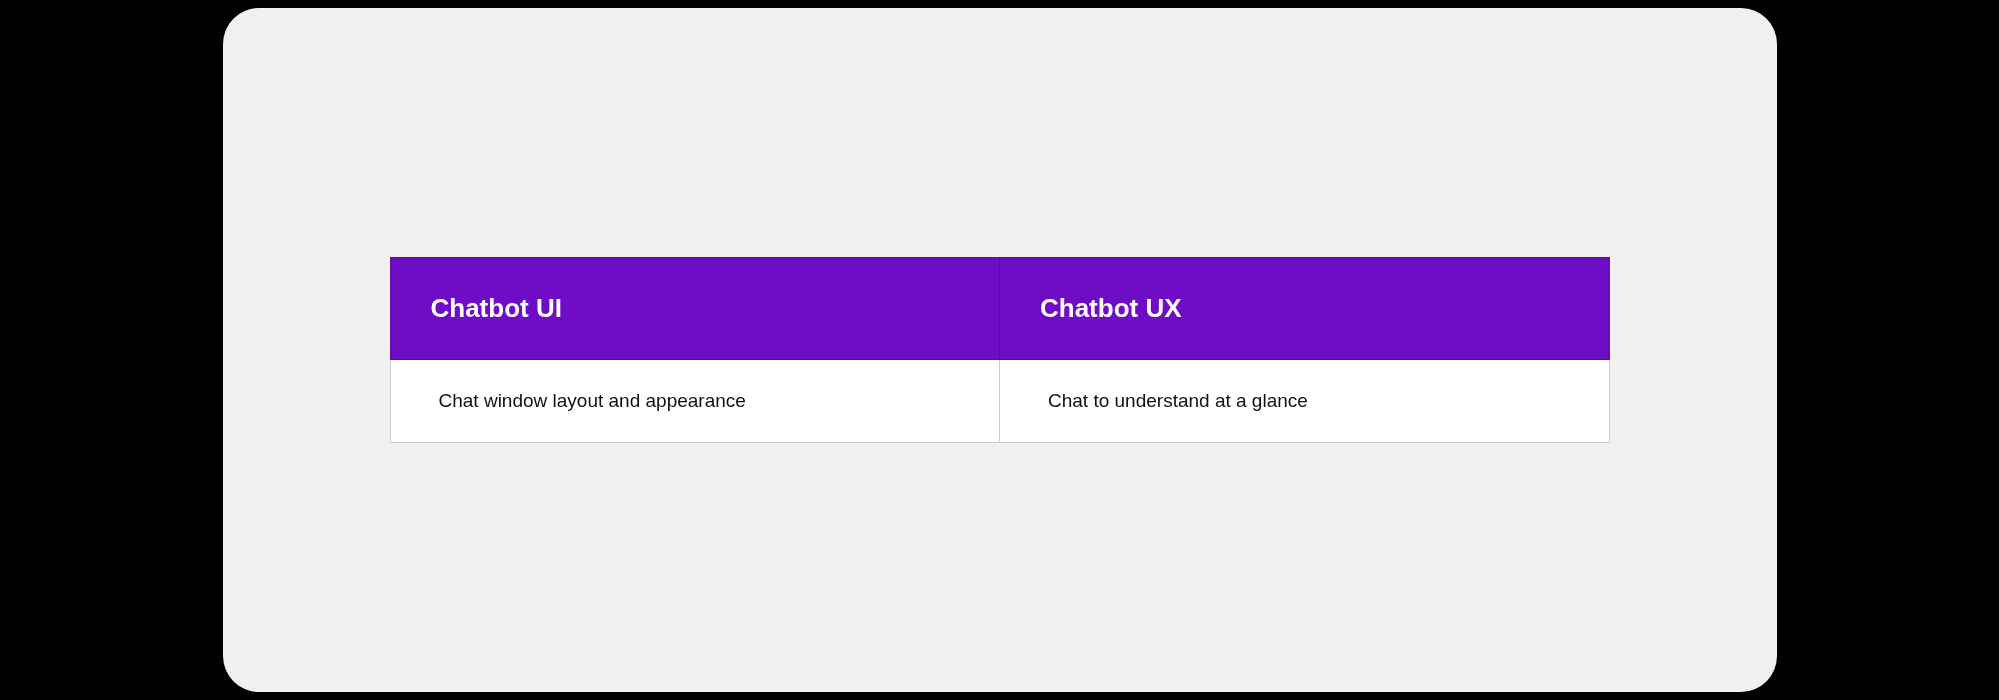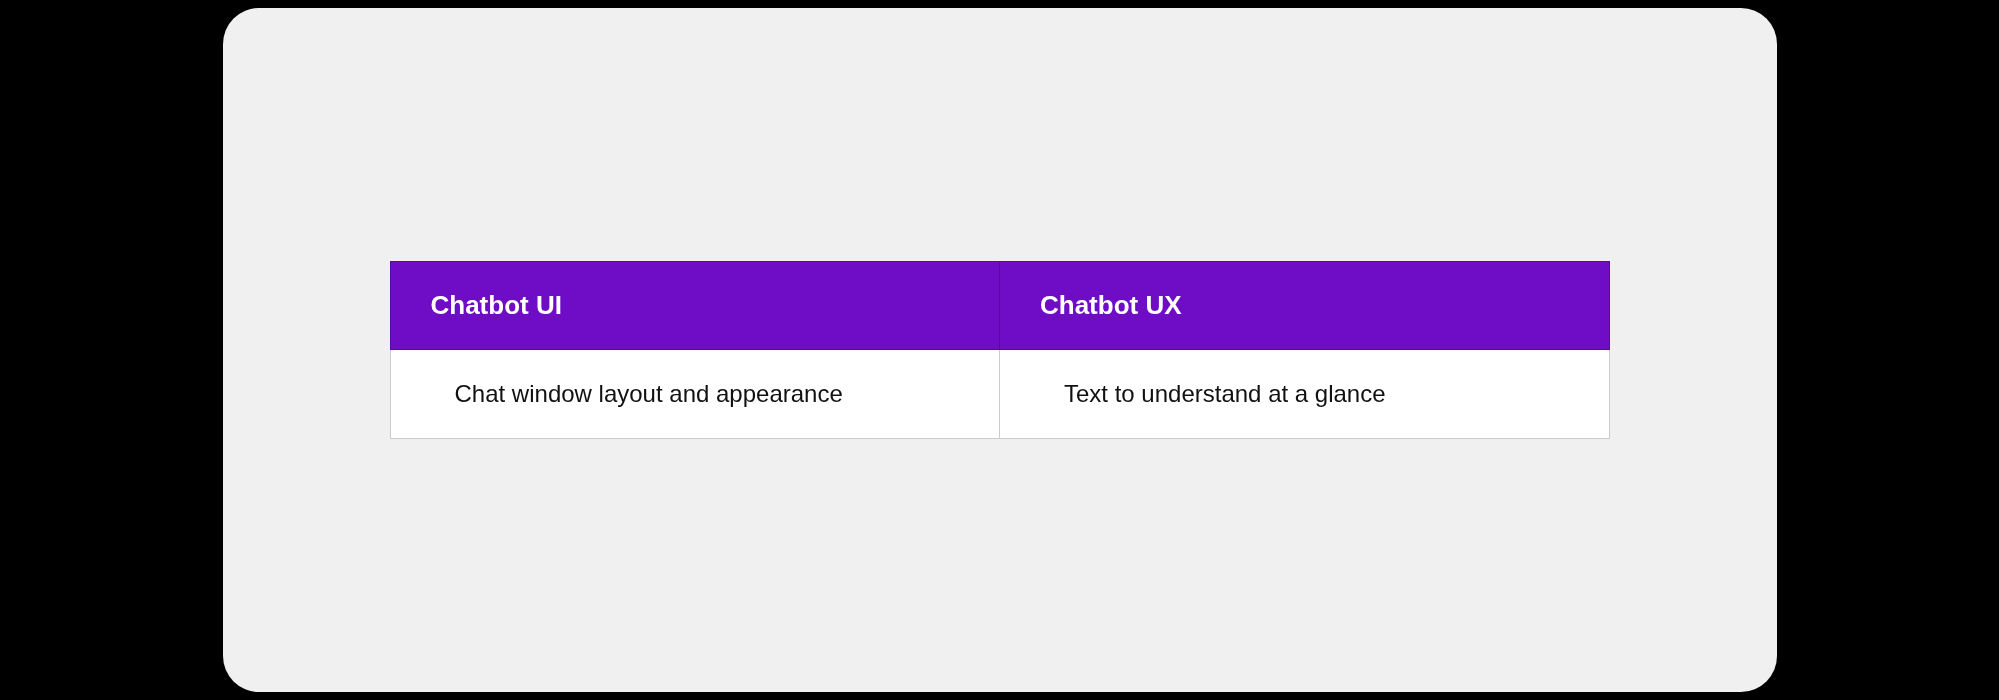--- a/index.html
+++ b/index.html
@@ -30,27 +30,27 @@
       width: 1220px;
       border-collapse: collapse;
       background: #fff;
     }
     .table th {
       background: #6e0cc6;
       color: #fff;
       font-weight: 700;
       font-size: 26px;
       text-align: left;
-      padding: 28px 40px;
+      padding: 35px 40px;
       border: 1px solid #5a0aa3;
     }
     .table td {
-      font-size: 24px;
+      font-size: 19px;
       color: #111;
-      padding: 30px 64px;
+      padding: 30px 48px;
       border: 1px solid #ccc;
       background: #fff;
     }
     .table th:first-child, .table td:first-child {
       width: 50%;
     }
   </style>
 </head>
 <body>
 
@@ -58,17 +58,17 @@
   <table class="table">
     <thead>
       <tr>
         <th>Chatbot UI</th>
         <th>Chatbot UX</th>
       </tr>
     </thead>
     <tbody>
       <tr>
         <td>Chat window layout and appearance</td>
-        <td>Text to understand at a glance</td>
+        <td>Chat to understand at a glance</td>
       </tr>
     </tbody>
   </table>
 </div>
 
 </body></html>

